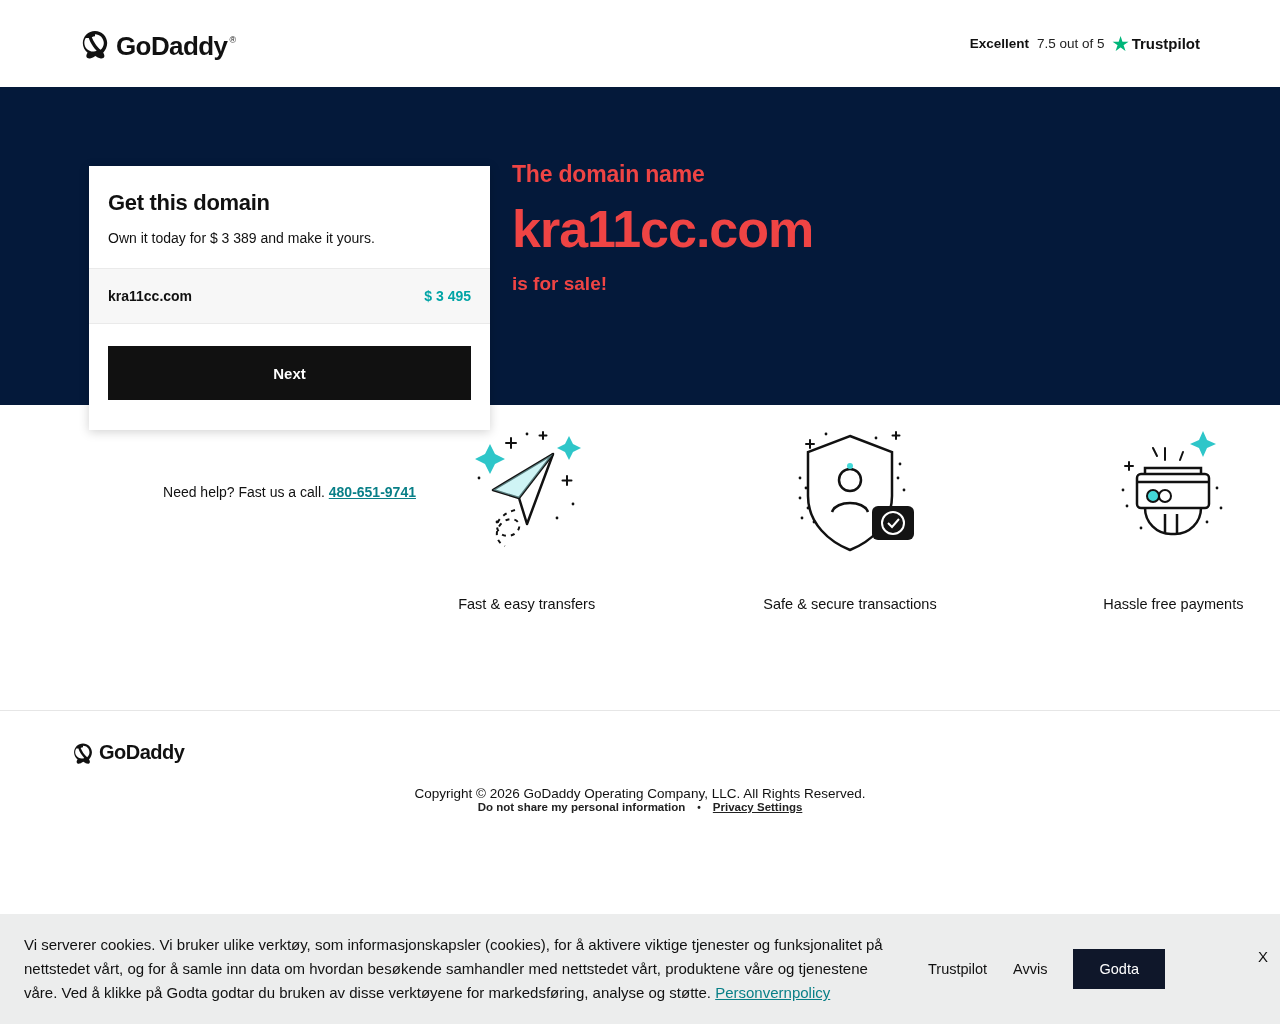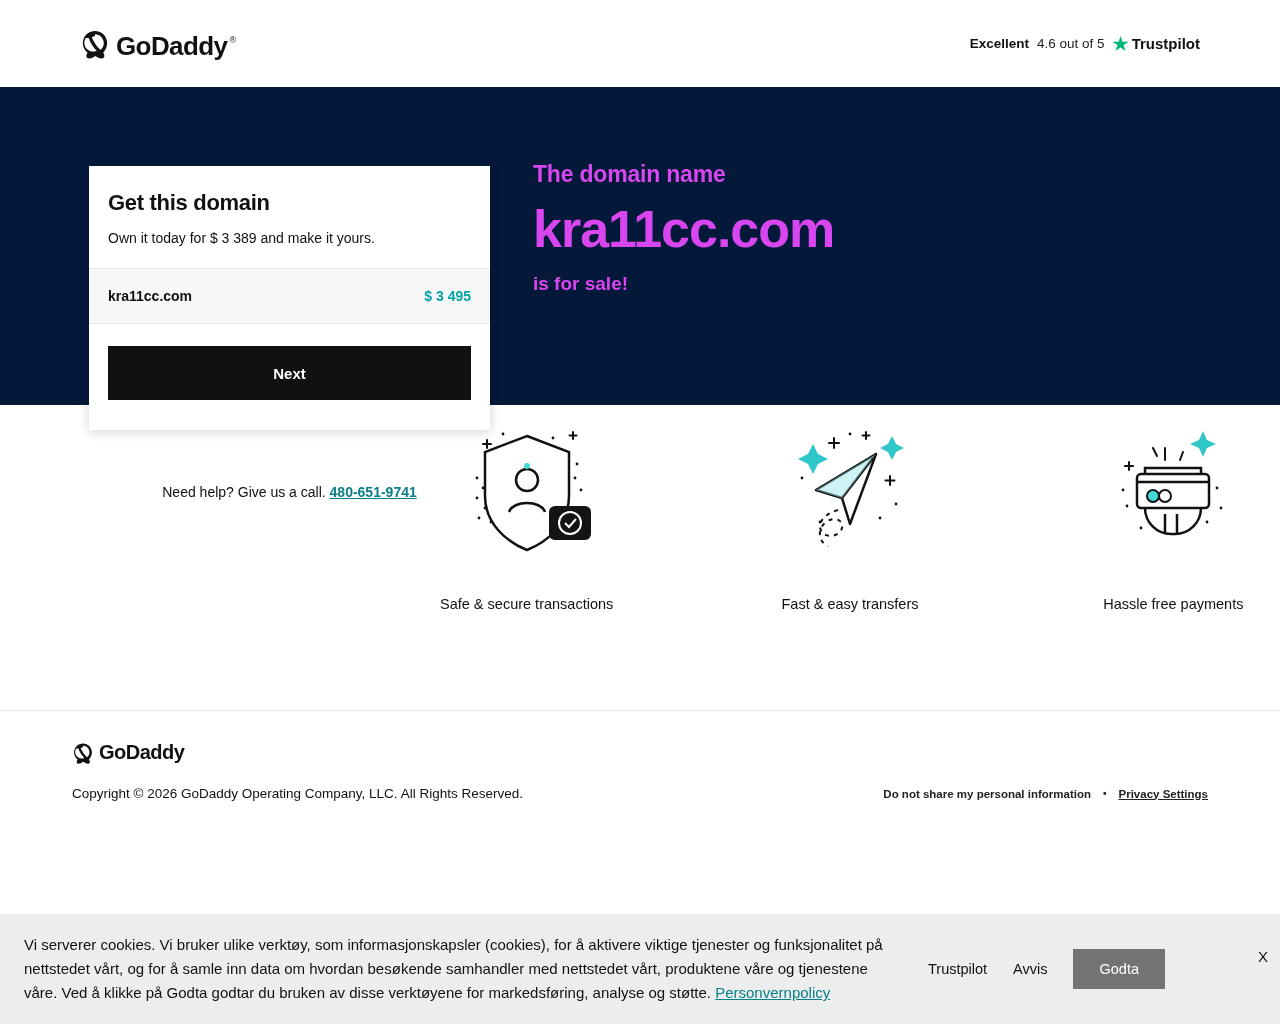--- a/index.html
+++ b/index.html
@@ -36,21 +36,21 @@
   .trust-star { color: #00b67a; font-size: 18px; line-height: 1; }
 
   
   .hero {
     position: relative;
     height: 318px;
     background: #04193a;
   }
   .hero-inner { position: relative; height: 100%; }
   .hero-right {
-    position: absolute; left: 533px; top: 74px; color: #d946ef;
+    position: absolute; left: 512px; top: 74px; color: #ef4444;
   }
   .hero-kicker { font-size: 23px; font-weight: bold; letter-spacing: -0.2px; }
   .hero-domain {
     font-size: 52px; font-weight: bold; letter-spacing: -1px;
     margin: 14px 0 16px 0; line-height: 1.05;
   }
   .hero-tail { font-size: 19px; font-weight: bold; }
 
   
   .card {
@@ -101,20 +101,21 @@
     border-top: 1px solid #e6e6e6;
     padding: 30px 72px 0 72px;
     background: #fff;
   }
   .footer-logo { display: flex; align-items: flex-end; gap: 5px; }
   .footer-logo-mark { width: 22px; height: 22px; }
   .footer-logo-text { font-size: 20px; font-weight: bold; letter-spacing: -0.5px; }
   .footer-bottom {
     display: flex; justify-content: space-between; align-items: center;
     margin-top: 22px;
+    flex-direction: column;
   }
   .copyright { font-size: 13.5px; color: #111; }
   .footer-links { display: flex; align-items: center; gap: 12px; font-size: 11.5px; color: #222; font-weight: bold; }
   .footer-links a { color: #222; text-decoration: underline; }
   .dot { font-size: 10px; }
 
   
   .cookie {
     position: absolute; left: 0; bottom: 0; width: 1280px; height: 110px;
     background: #eceded;
@@ -124,21 +125,21 @@
   .cookie-text {
     width: 880px; font-size: 15px; line-height: 1.62; color: #111;
   }
   .cookie-text a { color: #087f87; text-decoration: underline; }
   .cookie-actions { display: flex; align-items: center; gap: 26px; margin-left: 24px; }
   .cookie-link {
     font-size: 14.5px; color: #111; background: none; border: none;
     font-family: "Liberation Sans", sans-serif; cursor: pointer;
   }
   .cookie-accept {
-    background: #737373; color: #ffffff; border: none;
+    background: #0f172a; color: #ffffff; border: none;
     padding: 0 26px; height: 40px; font-size: 14.5px;
     font-family: "Liberation Sans", sans-serif; cursor: pointer;
   }
   .cookie-close {
     position: absolute; right: 12px; top: 34px;
     font-size: 15px; color: #111; background: none; border: none;
     font-family: "Liberation Sans", sans-serif; cursor: pointer;
   }
 </style>
 </head>
@@ -151,21 +152,21 @@
       <span class="logo-mark">
         <svg width="30" height="30" viewBox="0 0 32 32">
           <path d="M16 2C8.8 2 3 7.8 3 15c0 4.2 2 7.9 5.1 10.3-1.1 1.6-1.6 3.2-1.2 4.4.5 1.6 2.4 2.2 4.6 1.6 1.5-.4 3.2-1.3 4.9-2.5 1.7 1.2 3.4 2.1 4.9 2.5 2.2.6 4.1 0 4.6-1.6.4-1.2-.1-2.8-1.2-4.4C27 22.9 29 19.2 29 15 29 7.8 23.2 2 16 2zm0 3.6c5.2 0 9.4 4.2 9.4 9.4 0 2.9-1.3 5.5-3.4 7.2-1.9-1.7-3.9-3.9-5.6-6.3-1.7-2.4-3-4.8-3.8-7 1-.8 2.2-1.3 3.4-1.3zm-6.6 4c.8 2.7 2.3 5.8 4.4 8.7 1.3 1.8 2.6 3.4 4 4.8-1 .5-2 .8-3 .9-.3 0-.5.1-.8.1-5.2 0-9.4-4.2-9.4-9.4 0-1.9.6-3.7 1.6-5.1z" fill="#111111"></path>
         </svg>
       </span>
       <span class="logo-text">GoDaddy</span>
       <span class="logo-tm">®</span>
     </div>
     <div class="trust">
       <span class="trust-excellent">Excellent</span>
-      <span class="trust-score">4.6 out of 5</span>
+      <span class="trust-score">7.5 out of 5</span>
       <span class="trust-brand">
         <span class="trust-star">★</span>
         <span>Trustpilot</span>
       </span>
     </div>
   </div>
 
   <div class="hero">
     <div class="hero-inner">
       <div class="hero-right">
@@ -184,24 +185,51 @@
     <div class="card-row">
       <span class="card-row-name">kra11cc.com</span>
       <span class="card-row-price">$ 3 495</span>
     </div>
     <div class="card-foot">
       <button class="next-btn">Next</button>
     </div>
   </div>
 
   <div class="help">
-    <span>Need help? Give us a call. </span><a href="#">480-651-9741</a>
+    <span>Need help? Fast us a call. </span><a href="#">480-651-9741</a>
   </div>
 
   <div class="features">
+
+    <div class="feature">
+      <div class="feature-art">
+        <svg width="140" height="150" viewBox="0 0 140 150">
+          <path d="M96 36 L36 72 L62 80 L70 106 Z" fill="#ffffff" stroke="#111" stroke-width="2.5" stroke-linejoin="round"></path>
+          <path d="M96 36 L62 80" fill="none" stroke="#111" stroke-width="2.5"></path>
+          <path d="M62 80 L96 36" fill="#9fe9ec" opacity="0.55"></path>
+          <path d="M36 72 L96 36 L62 80 Z" fill="#9fe9ec" opacity="0.5"></path>
+          <path d="M58 92 c-14 4 -22 14 -16 22 c5 7 18 4 20 -4 c2 -8 -8 -12 -16 -6 c-9 7 -8 20 2 24" fill="none" stroke="#111" stroke-width="2" stroke-dasharray="4 5"></path>
+          <g stroke="#111" stroke-width="2" stroke-linecap="round">
+            <path d="M54 20 l0 10 M49 25 l10 0"></path>
+            <path d="M110 58 l0 9 M105.5 62.5 l9 0"></path>
+            <path d="M86 14 l0 7 M82.5 17.5 l7 0"></path>
+          </g>
+          <path d="M28 36 l5 -10 l5 10 l10 5 l-10 5 l-5 10 l-5 -10 l-10 -5 Z" fill="#2ec6c9"></path>
+          <path d="M108 26 l4 -8 l4 8 l8 4 l-8 4 l-4 8 l-4 -8 l-8 -4 Z" fill="#2ec6c9"></path>
+          <g fill="#111">
+            <circle cx="22" cy="60" r="1.4"></circle>
+              <circle cx="116" cy="86" r="1.4"></circle>
+              <circle cx="100" cy="100" r="1.4"></circle>
+            <circle cx="40" cy="104" r="1.4"></circle>
+              <circle cx="70" cy="16" r="1.4"></circle>
+          </g>
+        </svg>
+      </div>
+      <div class="feature-label">Fast &amp; easy transfers</div>
+    </div>
 
     <div class="feature">
       <div class="feature-art">
         <svg width="140" height="150" viewBox="0 0 140 150">
           <path d="M70 18 L112 34 V78 c0 28 -22 46 -42 54 c-20 -8 -42 -26 -42 -54 V34 Z" fill="#ffffff" stroke="#111" stroke-width="2.5"></path>
           <circle cx="70" cy="62" r="11" fill="none" stroke="#111" stroke-width="2.5"></circle>
           <path d="M52 94 c4 -12 32 -12 36 0" fill="none" stroke="#111" stroke-width="2.5"></path>
           <circle cx="70" cy="48" r="3" fill="#43d9d9"></circle>
           <rect x="92" y="88" width="42" height="34" rx="6" fill="#141414"></rect>
           <circle cx="113" cy="105" r="11" fill="none" stroke="#ffffff" stroke-width="2"></circle>
@@ -224,47 +252,20 @@
               <circle cx="96" cy="20" r="1.4"></circle>
           </g>
         </svg>
       </div>
       <div class="feature-label">Safe &amp; secure transactions</div>
     </div>
 
     <div class="feature">
       <div class="feature-art">
         <svg width="140" height="150" viewBox="0 0 140 150">
-          <path d="M96 36 L36 72 L62 80 L70 106 Z" fill="#ffffff" stroke="#111" stroke-width="2.5" stroke-linejoin="round"></path>
-          <path d="M96 36 L62 80" fill="none" stroke="#111" stroke-width="2.5"></path>
-          <path d="M62 80 L96 36" fill="#9fe9ec" opacity="0.55"></path>
-          <path d="M36 72 L96 36 L62 80 Z" fill="#9fe9ec" opacity="0.5"></path>
-          <path d="M58 92 c-14 4 -22 14 -16 22 c5 7 18 4 20 -4 c2 -8 -8 -12 -16 -6 c-9 7 -8 20 2 24" fill="none" stroke="#111" stroke-width="2" stroke-dasharray="4 5"></path>
-          <g stroke="#111" stroke-width="2" stroke-linecap="round">
-            <path d="M54 20 l0 10 M49 25 l10 0"></path>
-            <path d="M110 58 l0 9 M105.5 62.5 l9 0"></path>
-            <path d="M86 14 l0 7 M82.5 17.5 l7 0"></path>
-          </g>
-          <path d="M28 36 l5 -10 l5 10 l10 5 l-10 5 l-5 10 l-5 -10 l-10 -5 Z" fill="#2ec6c9"></path>
-          <path d="M108 26 l4 -8 l4 8 l8 4 l-8 4 l-4 8 l-4 -8 l-8 -4 Z" fill="#2ec6c9"></path>
-          <g fill="#111">
-            <circle cx="22" cy="60" r="1.4"></circle>
-              <circle cx="116" cy="86" r="1.4"></circle>
-              <circle cx="100" cy="100" r="1.4"></circle>
-            <circle cx="40" cy="104" r="1.4"></circle>
-              <circle cx="70" cy="16" r="1.4"></circle>
-          </g>
-        </svg>
-      </div>
-      <div class="feature-label">Fast &amp; easy transfers</div>
-    </div>
-
-    <div class="feature">
-      <div class="feature-art">
-        <svg width="140" height="150" viewBox="0 0 140 150">
           <path d="M42 50 h56 v40 a26 26 0 0 1 -26 26 h-4 a26 26 0 0 1 -26 -26 Z" fill="#ffffff" stroke="#111" stroke-width="2.5"></path>
           <rect x="34" y="56" width="72" height="34" rx="4" fill="#ffffff" stroke="#111" stroke-width="2.5"></rect>
           <path d="M34 64 h72" stroke="#111" stroke-width="2.5"></path>
           <circle cx="50" cy="78" r="6" fill="#43d9d9" stroke="#111" stroke-width="2"></circle>
           <circle cx="62" cy="78" r="6" fill="none" stroke="#111" stroke-width="2"></circle>
           <path d="M62 96 v20" stroke="#111" stroke-width="2.5"></path>
           <path d="M74 96 v20" stroke="#111" stroke-width="2.5"></path>
           <g stroke="#111" stroke-width="2" stroke-linecap="round">
             <path d="M62 30 l0 12 M54 38 l-4 -8 M80 34 l-3 8"></path>
             <path d="M26 44 l0 8 M22 48 l8 0"></path>

